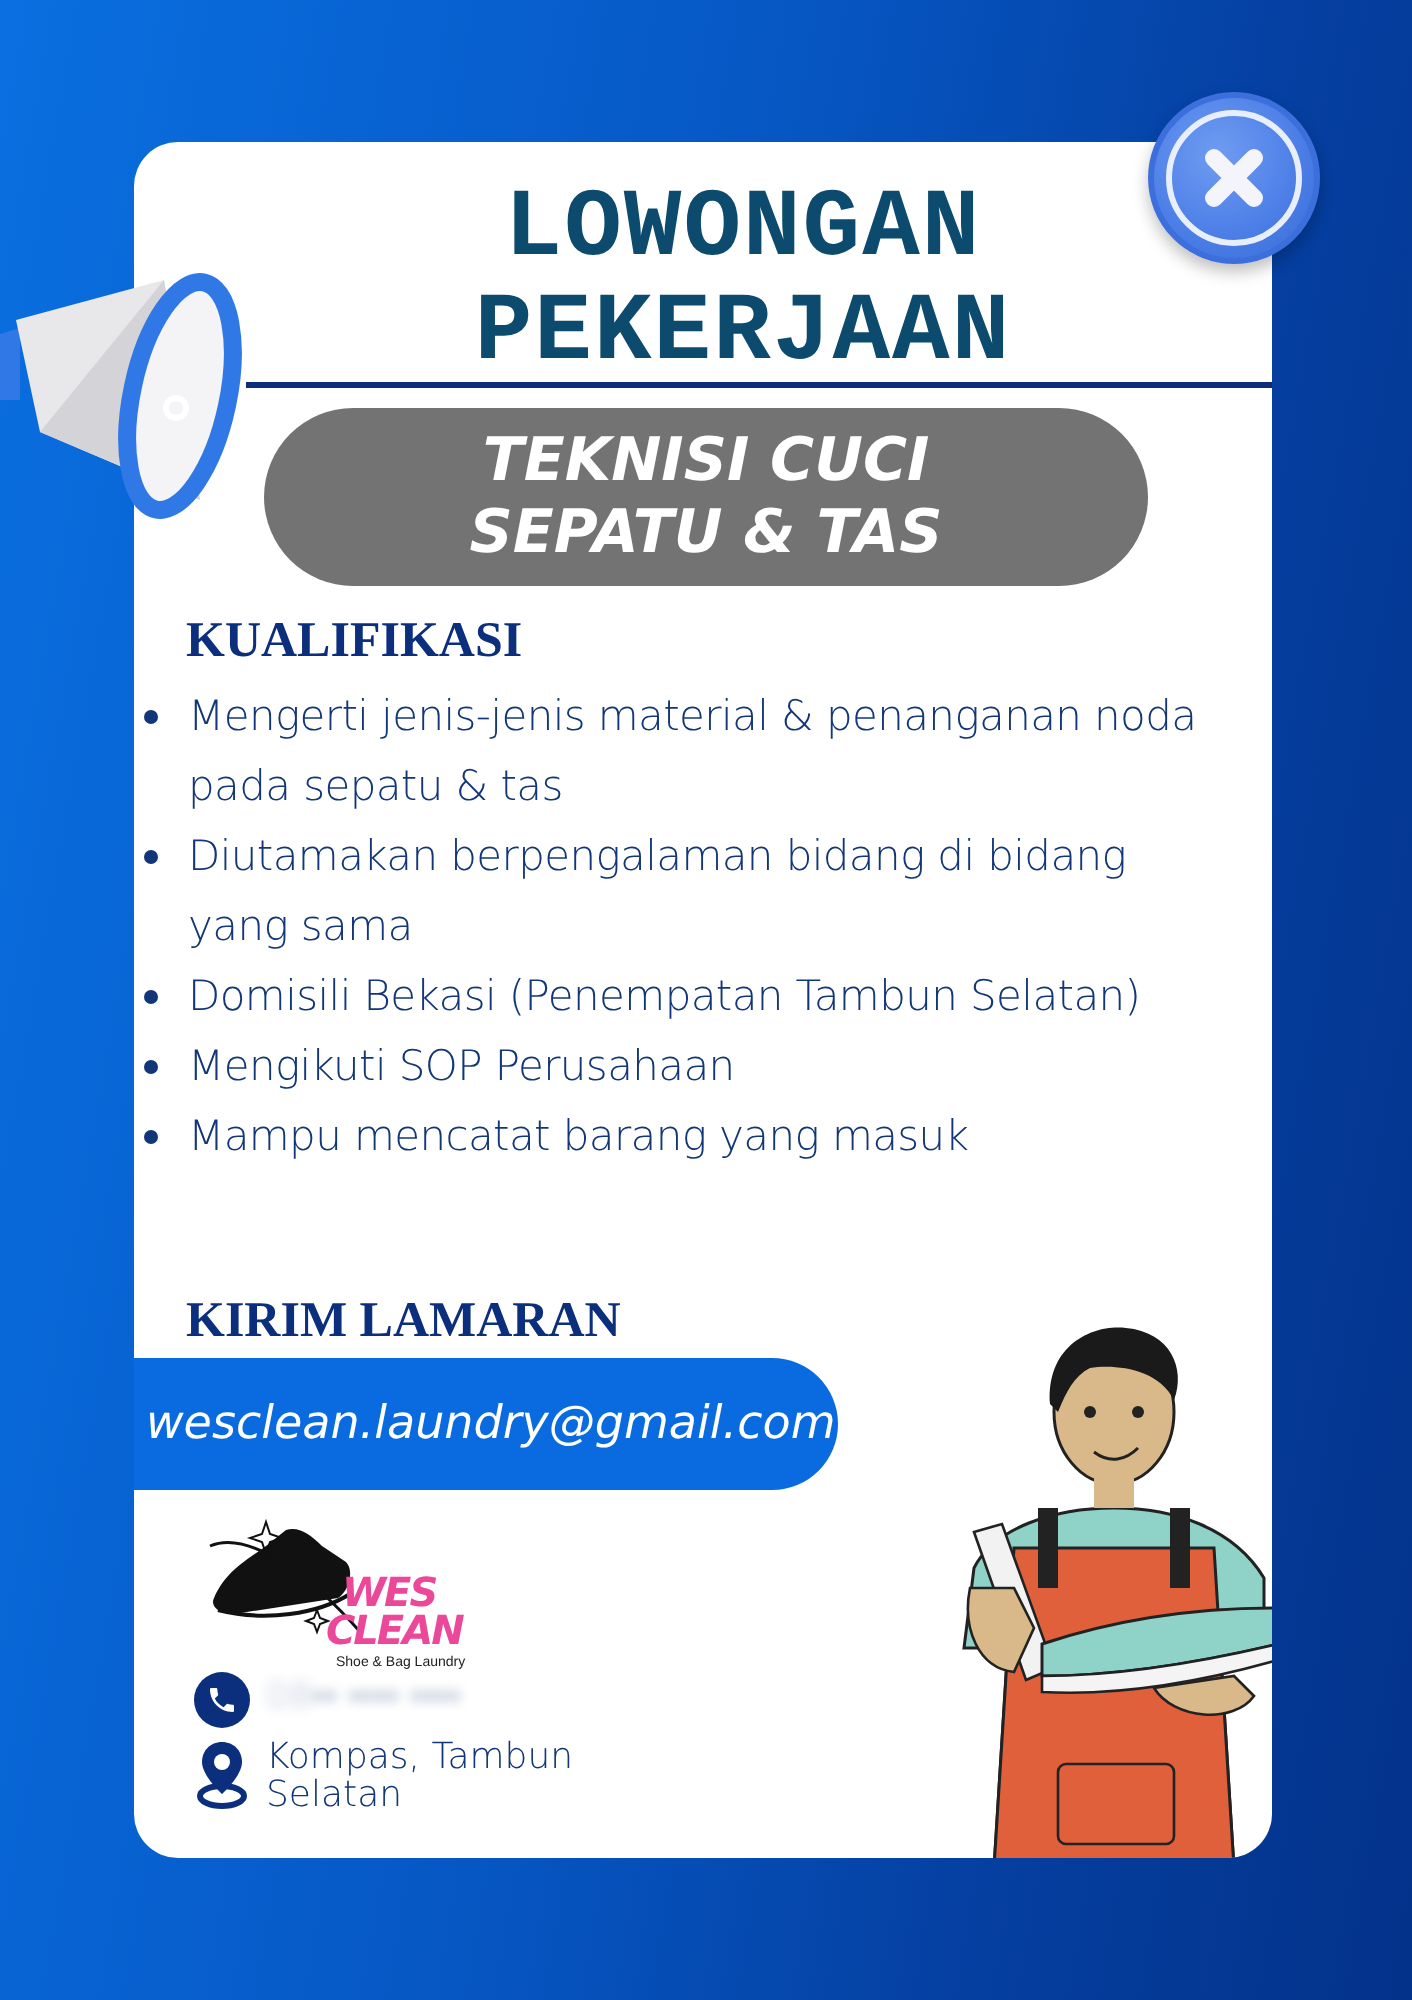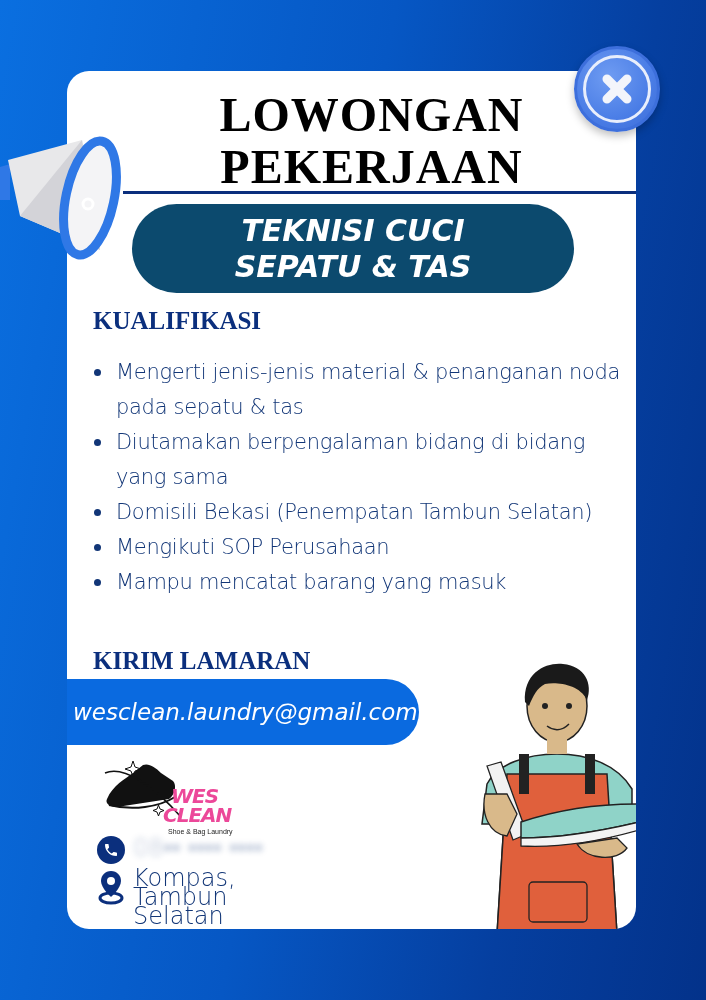--- a/index.html
+++ b/index.html
@@ -14,40 +14,40 @@
     left: 67px; top: 71px;
     width: 569px; height: 858px;
     background: #ffffff;
     border-radius: 22px;
     overflow: hidden;
   }
   .title {
     position: absolute;
     left: 0; right: 0; top: 18px;
     text-align: center;
-    color: #000000;
+    color: #0c4a6e;
     font-weight: 900;
     font-size: 48px;
     line-height: 52px;
     letter-spacing: 1px;
-    font-family: Liberation Serif, serif;
+    font-family: Liberation Mono, monospace;
     padding-left: 40px;
   }
   .title span { display: block; }
   .divider {
     position: absolute;
     left: 56px; right: 0; top: 120px;
     height: 3px;
     background: #0b2f7d;
   }
   .job-pill {
     position: absolute;
     left: 65px; top: 133px;
     width: 442px; height: 89px;
-    background: #0c4a6e;
+    background: #737373;
     border-radius: 45px;
     color: #ffffff;
     text-align: center;
     font-family: "DejaVu Sans", sans-serif;
     font-weight: 900;
     font-style: italic;
     font-size: 30px;
     line-height: 36px;
     padding-top: 9px;
   }
@@ -56,24 +56,23 @@
     position: absolute;
     left: 26px;
     color: #0b2f7d;
     font-weight: 700;
     font-size: 25px;
     font-family: Liberation Serif, serif;
   }
   .quals { top: 236px; }
   .qual-list {
     position: absolute;
-    left: 22px; top: 270px;
+    left: 0; top: 270px;
     width: 550px;
     list-style: none;
-    margin-top: 14px;
   }
   .qual-list li {
     position: relative;
     padding-left: 27px;
     color: #123677;
     font-size: 21px;
     line-height: 35px;
     font-family: "DejaVu Sans", sans-serif;
     font-weight: 300;
     letter-spacing: -0.3px;
@@ -125,21 +124,21 @@
     font-size: 7px;
     color: #222;
     white-space: nowrap;
   }
   .contact-row {
     position: absolute;
     left: 30px;
     display: flex;
     align-items: flex-start;
     color: #123677;
-    font-size: 24px;
+    font-size: 18px;
     line-height: 19px;
     font-family: "DejaVu Sans", sans-serif;
     font-weight: 300;
   }
   .phone-row { top: 765px; }
   .addr-row { top: 798px; }
   .phone-icon {
     width: 28px; height: 28px; border-radius: 50%;
     background: #0b2f7d; display: flex; align-items: center; justify-content: center;
     margin-right: 8px;

